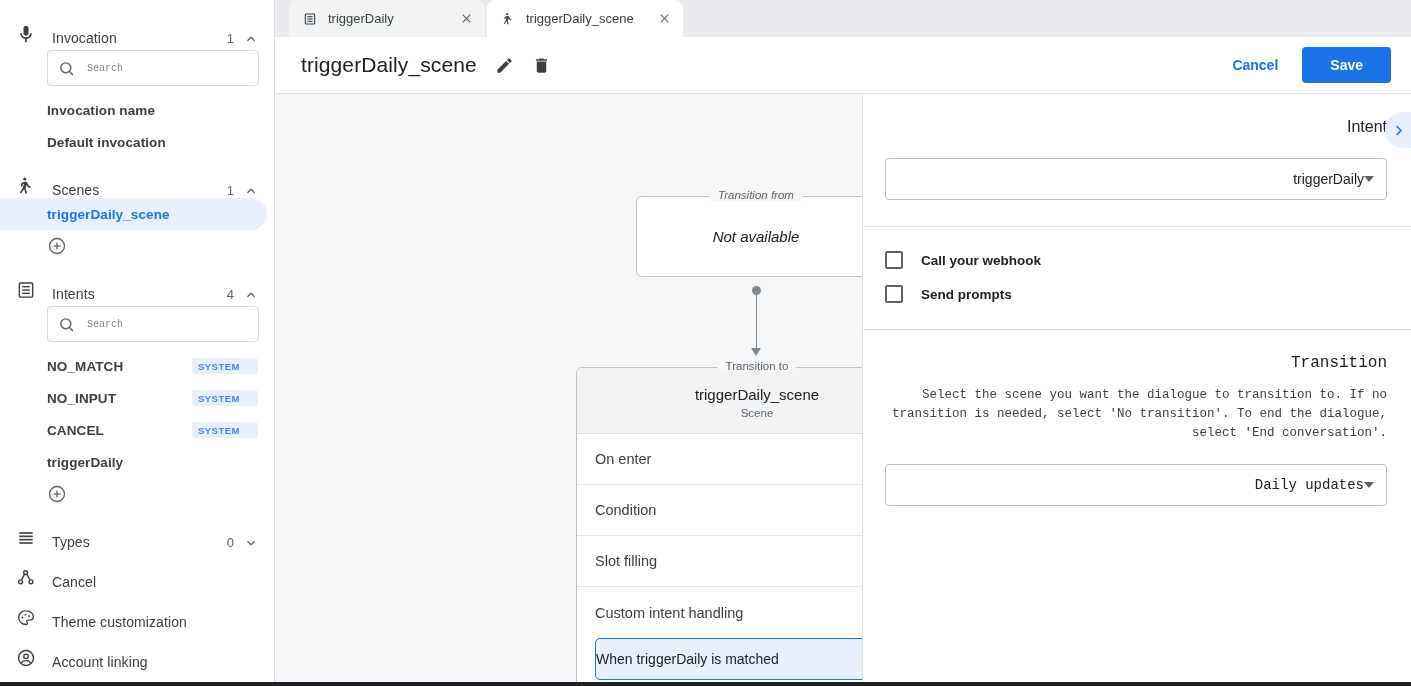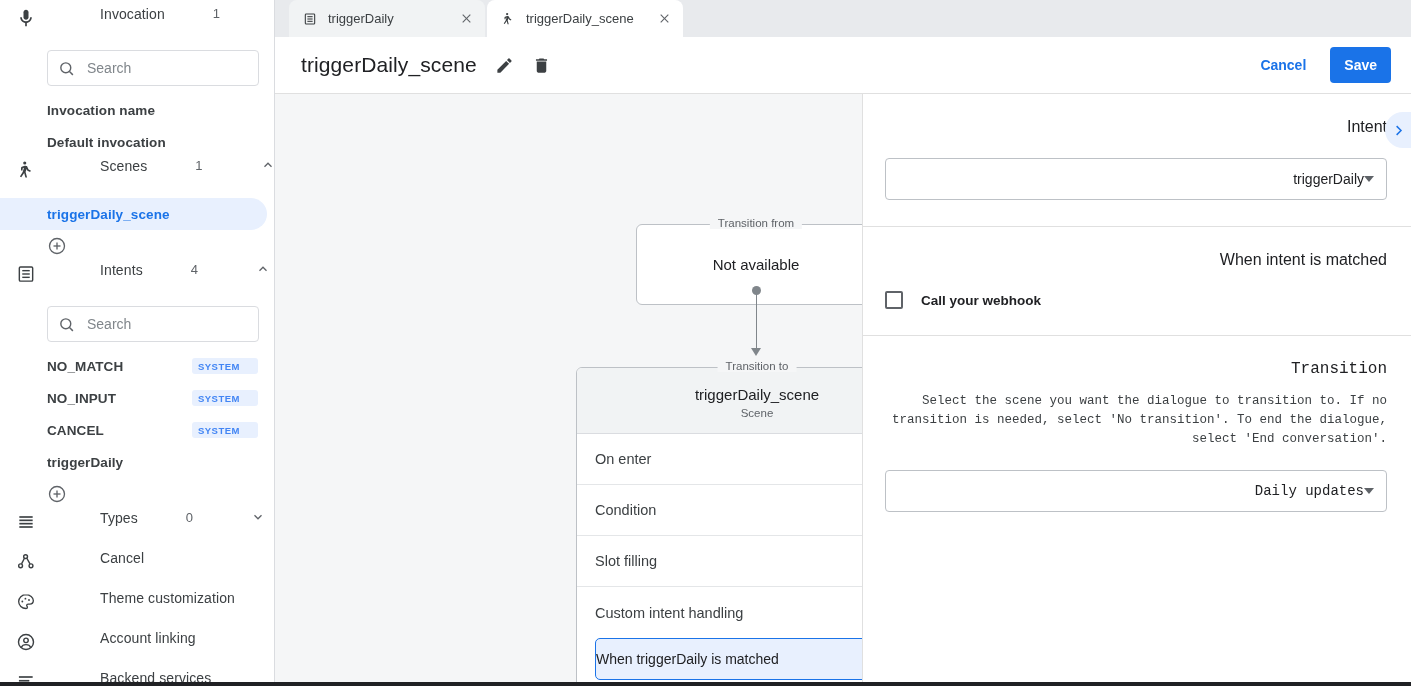--- a/index.html
+++ b/index.html
@@ -17,24 +17,23 @@
   
   .sidebar {
     width: 275px; height: 686px; flex: 0 0 275px;
     background: #fff;
     border-right: 1px solid #dadce0;
     padding-top: 6px;
     overflow: hidden;
     position: relative;
   }
   .nav-section-head {
-    display: flex; align-items: flex-start;
+    display: flex; align-items: flex-end;
     height: 40px; padding: 0 16px 0 14px;
     cursor: pointer;
-    gap: 48px;
   }
   .nav-ico {
     width: 24px; height: 24px; flex: 0 0 24px;
     display: flex; align-items: center; justify-content: center;
     color: #3c4043; margin-right: 14px;
   }
   .nav-ico svg { display: block; }
   .nav-label {
     flex: 1 1 auto;
     font-size: 14px; color: #3c4043; letter-spacing: .1px;
@@ -44,22 +43,22 @@
 
   .search-wrap { padding: 4px 15px 8px 47px; }
   .search-box {
     display: flex; align-items: center;
     height: 36px; border: 1px solid #dadce0; border-radius: 4px;
     padding: 0 10px; background: #fff;
   }
   .search-box .s-ico { color: #5f6368; display: flex; margin-right: 10px; }
   .search-box input {
     border: 0; outline: 0; flex: 1 1 auto;
-    font-family: Liberation Sans, sans-serif;
-    font-size: 14px; color: #3c4043; background: transparent;
+    font-family: Liberation Mono, monospace;
+    font-size: 10px; color: #3c4043; background: transparent;
   }
   .search-box input::placeholder { color: #80868b; }
 
   .sub-item {
     height: 32px; display: flex; align-items: center;
     padding: 0 16px 0 47px;
     font-size: 13.5px; font-weight: bold; color: #3c4043;
     cursor: pointer; letter-spacing: .1px;
   }
   .sub-item .si-label { flex: 1 1 auto; white-space: nowrap; }
@@ -106,21 +105,21 @@
   .hdr-ico { color: #3c4043; display: flex; margin-left: 18px; cursor: pointer; }
   .hdr-spacer { flex: 1 1 auto; }
   .btn-text {
     color: #1a73e8; font-size: 14px; font-weight: bold;
     padding: 9px 12px; border-radius: 4px; cursor: pointer;
     background: transparent; border: 0;
     font-family: "Liberation Sans", sans-serif;
   }
   .btn-primary {
     background: #1a73e8; color: #fff; font-size: 14px; font-weight: bold;
-    padding: 10px 14px; border-radius: 4px; border: 0; cursor: pointer;
+    padding: 10px 28px; border-radius: 4px; border: 0; cursor: pointer;
     margin-left: 12px;
     font-family: "Liberation Sans", sans-serif;
   }
 
   .body-split { flex: 1 1 auto; display: flex; min-height: 0; }
 
   
   .canvas {
     position: relative; flex: 1 1 auto; min-width: 0;
     background: #f5f6f7;
@@ -133,21 +132,21 @@
     background: #fff;
   }
   .fs-legend {
     position: absolute; top: -8px; left: 50%;
     transform: translateX(-50%);
     background: #f5f6f7; padding: 0 8px;
     font-size: 11.5px; color: #5f6368; white-space: nowrap;
   }
 
   
-  #node-from { left: 361px; top: 130px; width: 240px; height: 81px; }
+  #node-from { left: 361px; top: 102px; width: 240px; height: 81px; font-style: italic; }
   #node-from .nf-text {
     display: flex; align-items: center; justify-content: center;
     width: 100%; height: 100%;
     font-size: 15px; color: #202124;
   }
 
   
   .conn-dot {
     position: absolute; width: 9px; height: 9px; border-radius: 50%;
     background: #80868b;
@@ -531,24 +530,27 @@
 
         <div class="rp-section">
           <h3 class="rp-title">Intent</h3>
           <div class="select-box">
             <span class="sb-val">triggerDaily</span>
             <span class="sb-caret"></span>
           </div>
         </div>
 
         <div class="rp-section">
-          <h3 class="rp-title">When intent is matched</h3>
           <div class="cb-row">
             <span class="cb-box"></span>
             <span class="cb-label">Call your webhook</span>
+          </div>
+          <div class="cb-row">
+            <span class="cb-box"></span>
+            <span class="cb-label">Send prompts</span>
           </div>
         </div>
 
         <div class="rp-section last">
           <h3 class="rp-title tight">Transition</h3>
           <p class="rp-desc">Select the scene you want the dialogue to transition to. If no transition is needed, select 'No transition'. To end the dialogue, select 'End conversation'.</p>
           <div class="select-box">
             <span class="sb-val">Daily updates</span>
             <span class="sb-caret"></span>
           </div>

